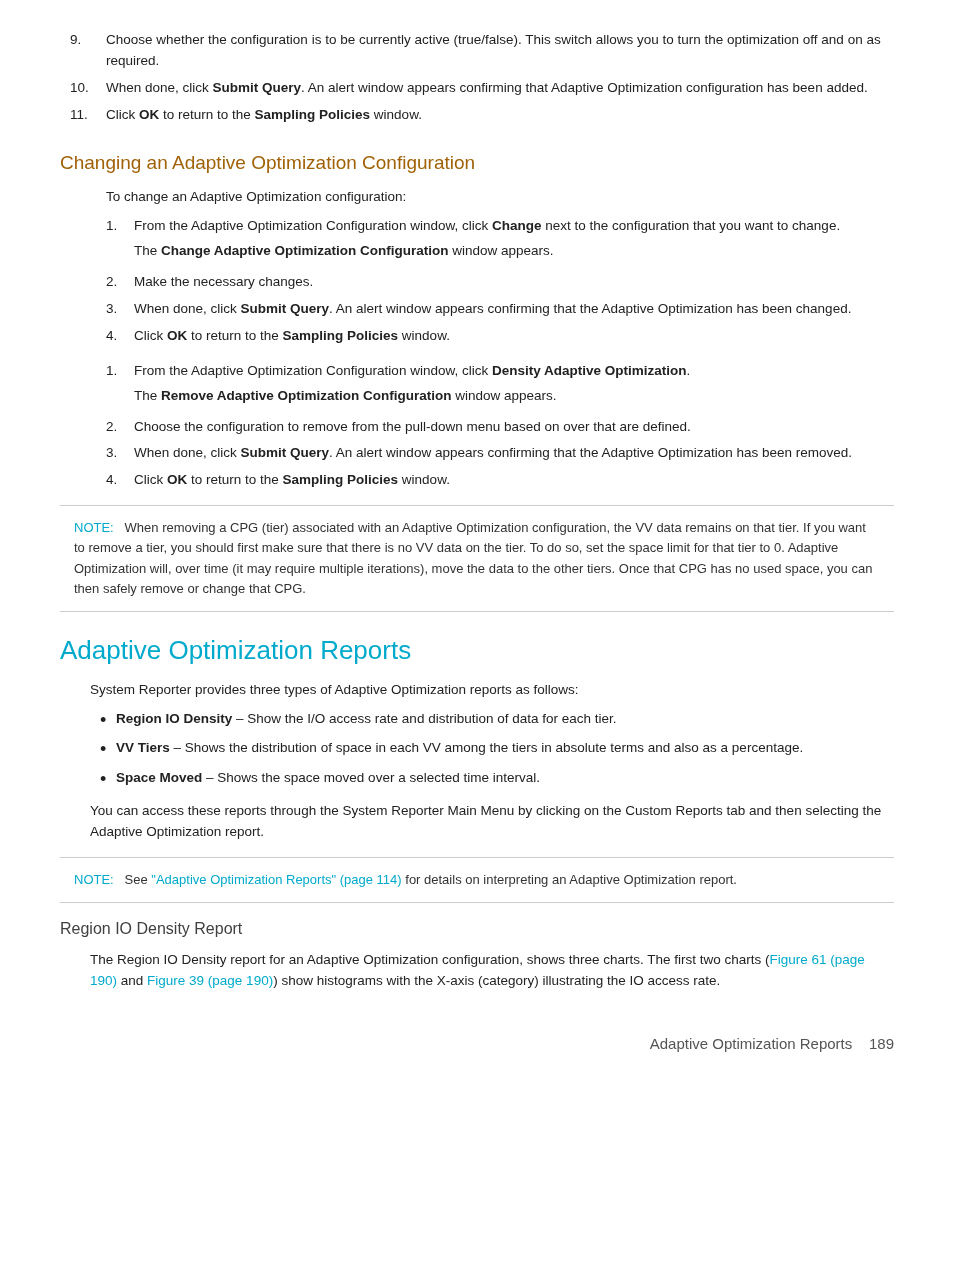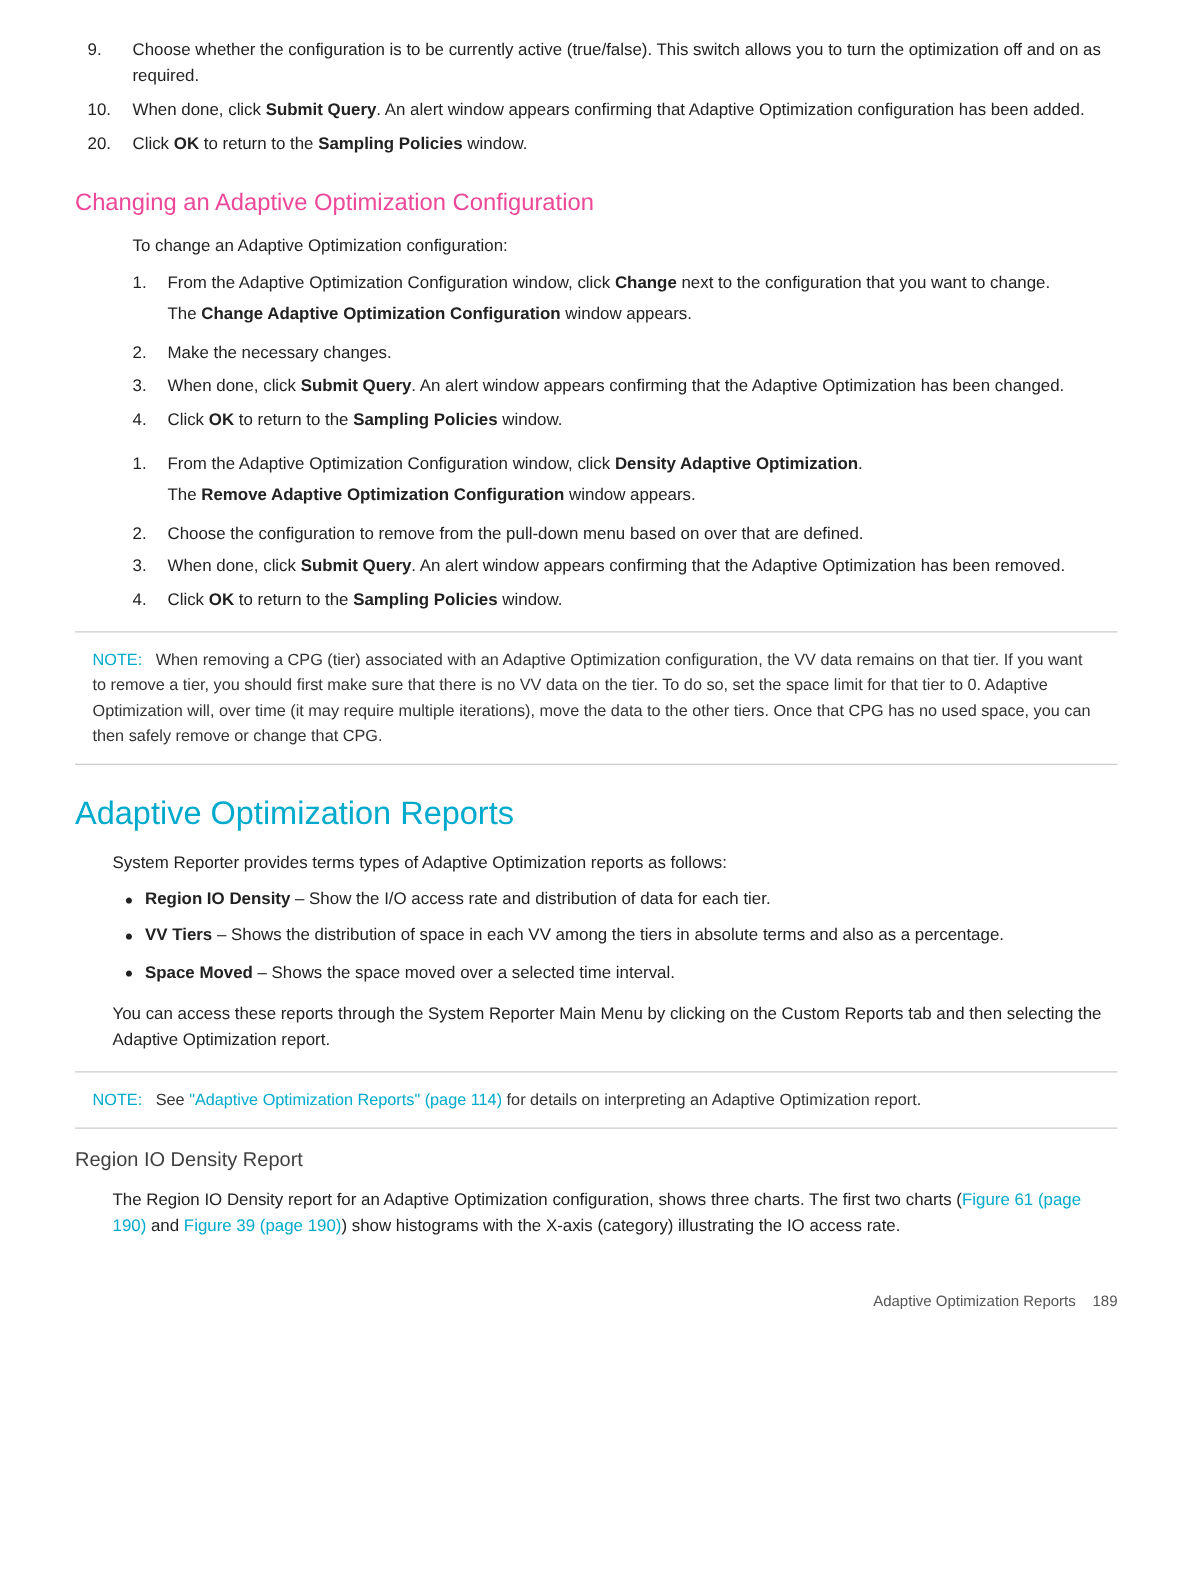--- a/index.html
+++ b/index.html
@@ -32,21 +32,21 @@
       min-width: 36px;
       font-size: 13.5px;
       color: #222;
       flex-shrink: 0;
     }
     .top-list li .text {
       flex: 1;
     }
     
     .section-heading {
-      color: #ec4899;
+      color: #a16207;
       font-size: 19px;
       font-weight: normal;
       margin-bottom: 10px;
       margin-top: 4px;
     }
     .section-heading-large {
       color: #00aacc;
       font-size: 26px;
       font-weight: normal;
       margin-bottom: 10px;
@@ -143,21 +143,21 @@
     .page-footer {
       display: flex;
       justify-content: flex-end;
       align-items: center;
       margin-top: 40px;
       border-top: none;
       font-size: 12.5px;
       color: #555;
     }
     .page-footer .footer-text {
-      font-size: 12px;
+      font-size: 15px;
       color: #555;
     }
     
     .section-block {
       margin-bottom: 14px;
     }
   </style>
 </head>
 <body>
 
@@ -166,21 +166,21 @@
   <ul class="top-list">
     <li>
       <span class="num">9.</span>
       <span class="text">Choose whether the configuration is to be currently active (true/false). This switch allows you to turn the optimization off and on as required.</span>
     </li>
     <li>
       <span class="num">10.</span>
       <span class="text">When done, click <b>Submit Query</b>. An alert window appears confirming that Adaptive Optimization configuration has been added.</span>
     </li>
     <li>
-      <span class="num">20.</span>
+      <span class="num">11.</span>
       <span class="text">Click <b>OK</b> to return to the <b>Sampling Policies</b> window.</span>
     </li>
   </ul>
 
   <div class="section-block">
     <h2 class="section-heading">Changing an Adaptive Optimization Configuration</h2>
     <div class="indent">
       <p>To change an Adaptive Optimization configuration:</p>
       <ol class="steps">
         <li>
@@ -232,21 +232,21 @@
     </div>
 
     <div class="note-box">
       <span class="note-label">NOTE:&nbsp;&nbsp;&nbsp;</span><span>When removing a CPG (tier) associated with an Adaptive Optimization configuration, the VV data remains on that tier. If you want to remove a tier, you should first make sure that there is no VV data on the tier. To do so, set the space limit for that tier to 0. Adaptive Optimization will, over time (it may require multiple iterations), move the data to the other tiers. Once that CPG has no used space, you can then safely remove or change that CPG.</span>
     </div>
   </div>
 
   <div class="section-block">
     <h1 class="section-heading-large">Adaptive Optimization Reports</h1>
     <div class="indent-sm">
-      <p>System Reporter provides terms types of Adaptive Optimization reports as follows:</p>
+      <p>System Reporter provides three types of Adaptive Optimization reports as follows:</p>
 
       <ul class="bullet-list">
         <li>
           <span class="bullet">•</span>
           <span class="bullet-text"><b>Region IO Density</b> – Show the I/O access rate and distribution of data for each tier.</span>
         </li>
         <li>
           <span class="bullet">•</span>
           <span class="bullet-text"><b>VV Tiers</b> – Shows the distribution of space in each VV among the tiers in absolute terms and also as a percentage.</span>
         </li>

